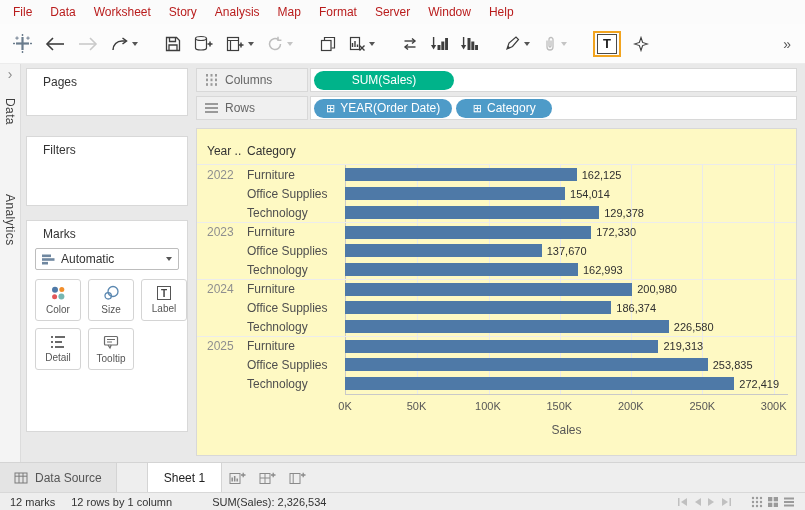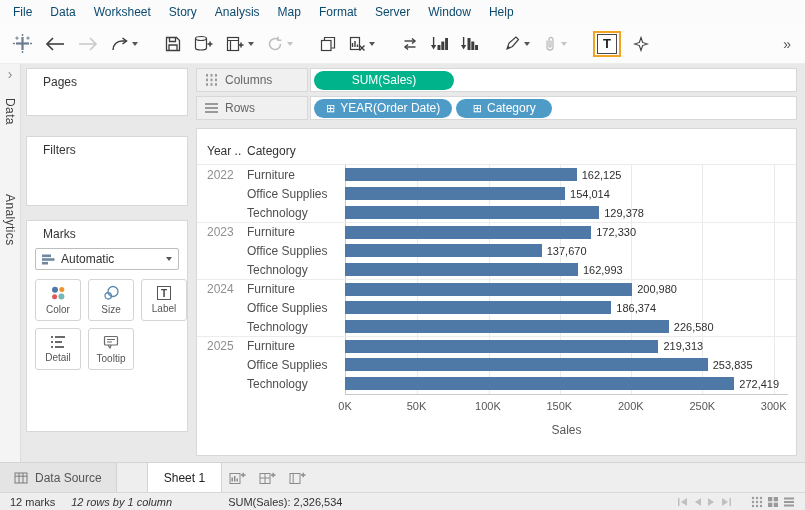--- a/index.html
+++ b/index.html
@@ -7,21 +7,21 @@
   body {
     position: relative; overflow: hidden; background:#e9e9e9;
     font-family:"Liberation Sans", sans-serif; font-size:12px; color:#333;
     cursor: default;
   }
   :root{ --bar:#4e79a7; --measure:#00b38a; --dimension:#4e9bc8; --highlight:#f2a41f; }
 
   
   .menu-bar{ position:absolute; top:0; left:0; right:0; height:24px; background:#fbfbfb;
     display:flex; align-items:center; padding-left:4px; }
-  .menu-item{ padding:0 9px; line-height:24px; color:#0c4a6e; }
+  .menu-item{ padding:0 9px; line-height:24px; color:#b91c1c; }
 
   
   .toolbar{ position:absolute; top:24px; left:0; right:0; height:40px; background:#fcfcfc;
     display:flex; align-items:center; padding:0 12px; gap:11px; border-bottom:1px solid #ececec; }
   .tb-btn{ display:flex; align-items:center; height:26px; padding:0 1px; }
   .gapL{ margin-left:14px; }
   .caret{ width:0; height:0; border-left:3.5px solid transparent; border-right:3.5px solid transparent;
     border-top:4px solid #555; margin-left:4px; }
   .caret.dis{ border-top-color:#c4c4c4; }
   .t-highlight{ border:2px solid var(--highlight); padding:2px; display:flex; }
@@ -62,21 +62,21 @@
     align-items:center; gap:7px; padding:0 8px; color:#666; }
   .shelf-body{ flex:1; margin-left:2px; background:#fff; border:1px solid #d8d8d8; display:flex;
     align-items:center; padding:0 3px; gap:4px; }
   .pill{ height:19px; border-radius:10px; color:#fff; display:flex; align-items:center;
     justify-content:center; padding:0 12px; white-space:nowrap; }
   .pill.measure{ background:var(--measure); min-width:140px; }
   .pill.dimension{ background:var(--dimension); min-width:96px; }
   .pill-plus{ font-size:11px; margin-right:5px; line-height:1; }
 
   
-  .chart-panel{ position:absolute; left:196px; top:128px; right:8px; bottom:54px; background:#ffffff;
+  .chart-panel{ position:absolute; left:196px; top:128px; right:8px; bottom:54px; background:#fef9c3;
     border:1px solid #d8d8d8; display:flex; flex-direction:column; }
   .chart-header{ height:36px; display:flex; align-items:flex-end; padding-bottom:6px;
     border-bottom:1px solid #ebebeb; }
   .h-year{ width:50px; padding-left:10px; color:#333; }
   .h-cat{ width:98px; color:#333; }
   .chart-body{ position:relative; height:230px; }
   .plot-bg{ position:absolute; left:148px; top:0; right:8px; bottom:0;
     border-left:1px solid #c9c9c9; border-bottom:1px solid #c9c9c9; }
   .gridline{ position:absolute; top:0; bottom:0; width:1px; background:#eaeaea; }
   .chart-rows{ position:relative; z-index:1; }
@@ -97,21 +97,21 @@
   .ds-tab{ display:flex; align-items:center; gap:7px; padding:0 14px; background:#e4e4e4;
     border-right:1px solid #d4d4d4; color:#555; }
   .sheet-tab{ display:flex; align-items:center; padding:0 16px; background:#fff;
     border-left:1px solid #d4d4d4; border-right:1px solid #d4d4d4; margin-left:30px; color:#222; }
   .tab-btn{ width:30px; display:flex; align-items:center; justify-content:center; }
 
   
   .status-bar{ position:absolute; left:0; right:0; top:492px; height:18px; background:#eeeeee;
     border-top:1px solid #d8d8d8; display:flex; align-items:center; padding:0 10px;
     font-size:11px; color:#333; }
-  .s1{ margin-right:16px; } .s2{ margin-right:56px;font-style:italic; }
+  .s1{ margin-right:16px; } .s2{ margin-right:40px; }
   .status-right{ margin-left:auto; display:flex; align-items:center; gap:5px; }
   .grid-group{ margin-left:14px; display:flex; gap:4px; }
   .sb-ic{ display:flex; align-items:center; }
 </style>
 </head>
 <body>
 
 <div class="menu-bar">
     <span class="menu-item">File</span>
     <span class="menu-item">Data</span>

